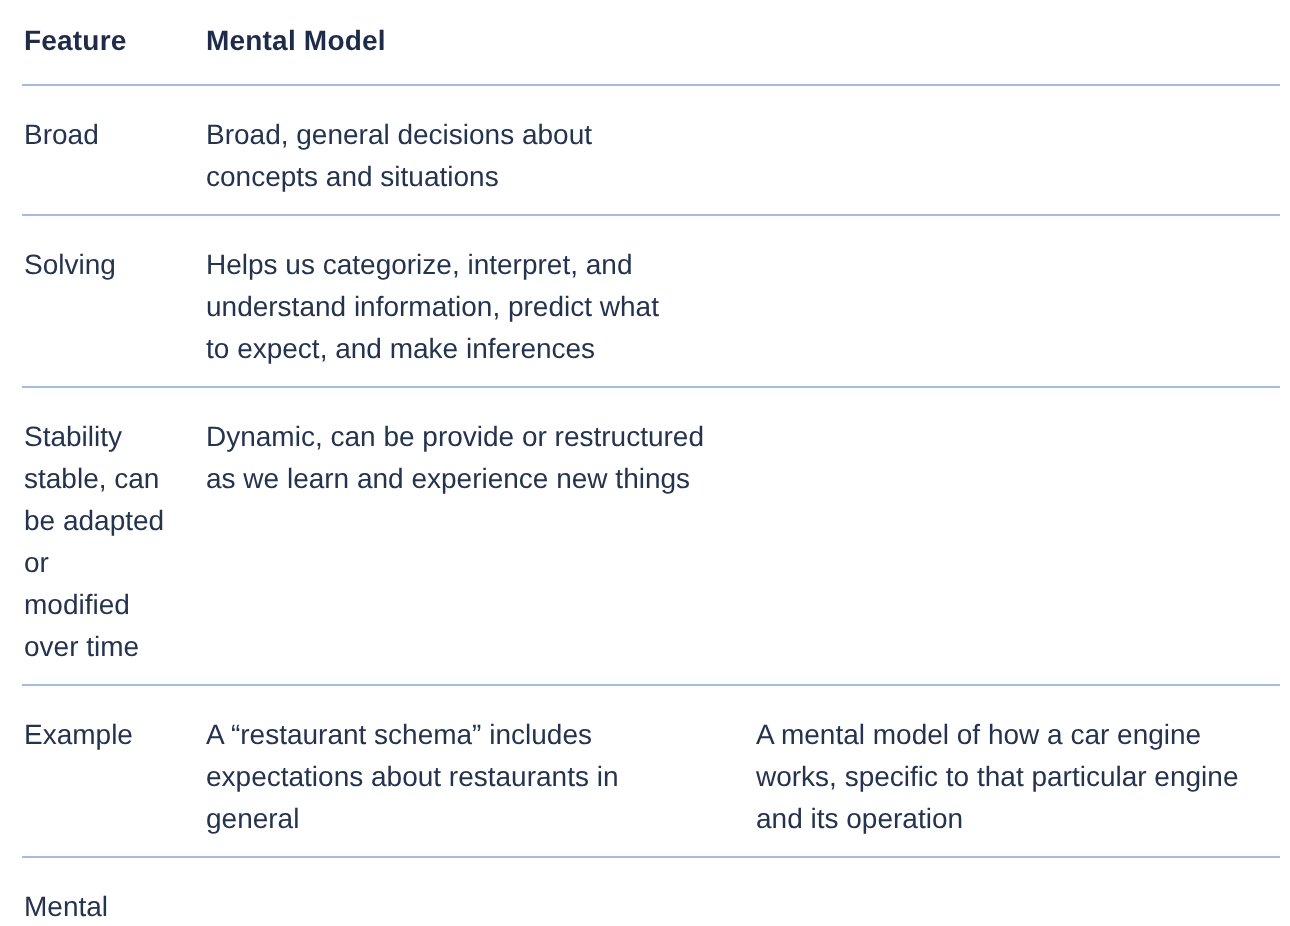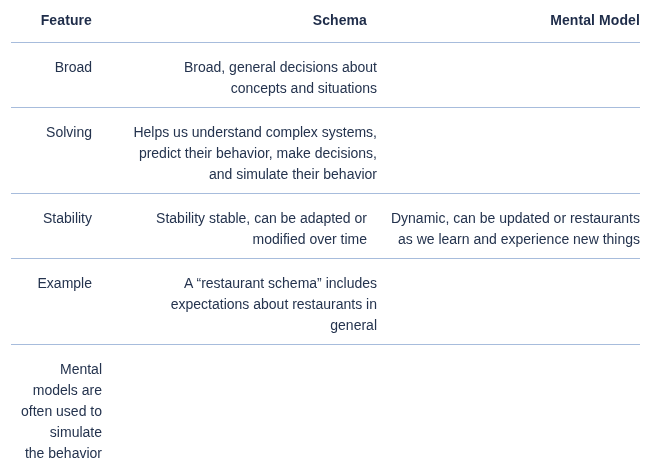--- a/index.html
+++ b/index.html
@@ -20,21 +20,20 @@
     margin: 0 5px 0 11px; 
     color: var(--text);
     font-size: 14px;
     line-height: 21px;
   }
   .row {
     display: grid;
     grid-template-columns: 91px 275px 1fr;
     border-bottom: 1px solid var(--divider);
     padding: 14px 0 8px 0;
-    text-align: right;
   }
   .row:last-child { border-bottom: none; }
   .row.header {
     padding: 10px 0 11px 0;
     font-weight: 700;
     color: var(--heading);
     letter-spacing: 0.1px;
   }
   .cell {
     white-space: pre-line;   
@@ -43,50 +42,51 @@
   }
   .cell:last-child { padding-right: 0; }
 </style>
 </head>
 <body>
 
 <div class="table">
 
   <div class="row header">
     <div class="cell">Feature</div>
-    <div class="cell">Schema</div>
     <div class="cell">Mental Model</div>
   </div>
 
   <div class="row">
     <div class="cell">Broad</div>
     <div class="cell">Broad, general decisions about
 concepts and situations</div>
   </div>
 
   <div class="row">
     <div class="cell">Solving</div>
-    <div class="cell">Helps us understand complex systems,
-predict their behavior, make decisions,
-and simulate their behavior</div>
+    <div class="cell">Helps us categorize, interpret, and
+understand information, predict what
+to expect, and make inferences</div>
   </div>
 
   <div class="row">
-    <div class="cell">Stability</div>
     <div class="cell">Stability stable, can be adapted or
 modified over time</div>
-    <div class="cell">Dynamic, can be updated or restaurants
+    <div class="cell">Dynamic, can be provide or restructured
 as we learn and experience new things</div>
   </div>
 
   <div class="row">
     <div class="cell">Example</div>
     <div class="cell">A “restaurant schema” includes
 expectations about restaurants in
 general</div>
+    <div class="cell">A mental model of how a car engine
+works, specific to that particular engine
+and its operation</div>
   </div>
 
   <div class="row">
     <div class="cell">Mental models are often used to simulate
 the behavior of a system and to predict
 the consequences of different actions,
 especially in unfamiliar or complex
 situations</div>
   </div>
 

